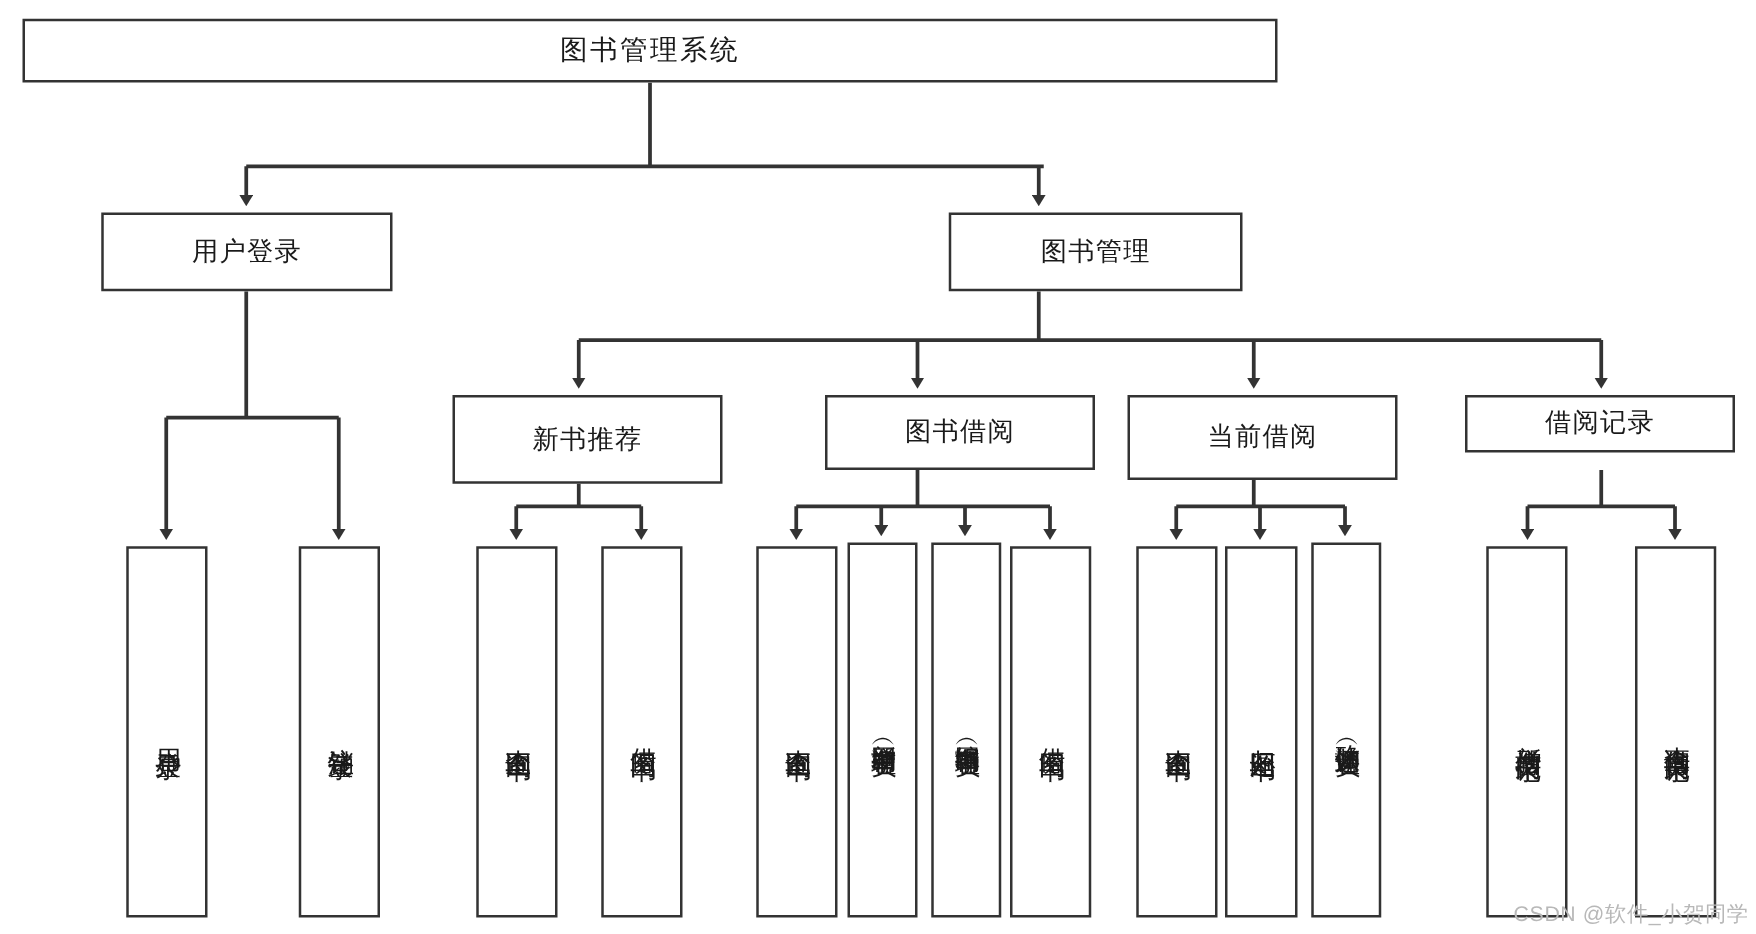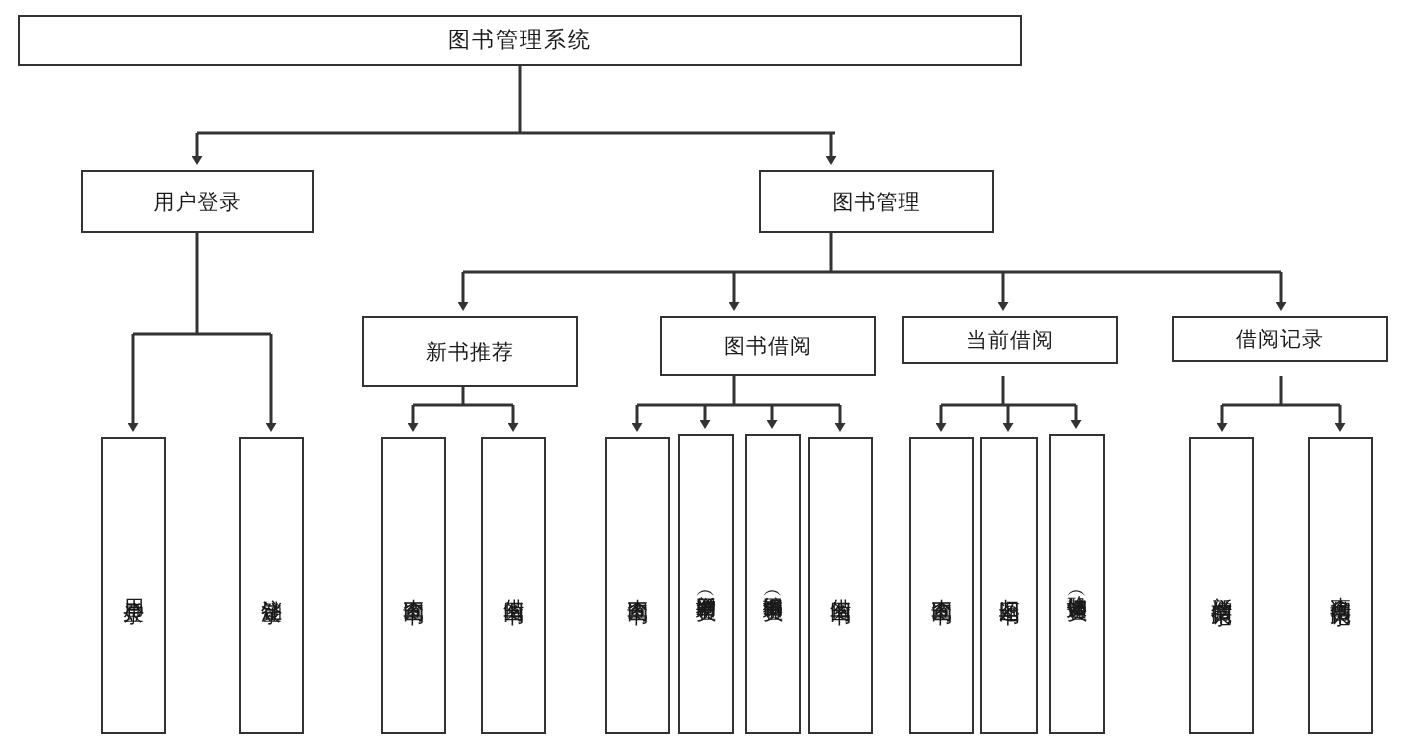--- a/index.html
+++ b/index.html
@@ -141,21 +141,21 @@
   </div>
 
   <div class="node node-h" style="left:362px; top:316px; width:216px; height:71px;">
     <span class="node-label">新书推荐</span>
   </div>
 
   <div class="node node-h" style="left:632px; top:316px; width:216px; height:60px;margin-left:28px;">
     <span class="node-label">图书借阅</span>
   </div>
 
-  <div class="node node-h" style="left:902px; top:316px; width:216px; height:48px;align-items:center;">
+  <div class="node node-h" style="left:902px; top:316px; width:216px; height:68px;align-items:center;">
     <span class="node-label">当前借阅</span>
   </div>
 
   <div class="node node-h" style="left:1172px; top:316px; width:216px; height:46px;">
     <span class="node-label">借阅记录</span>
   </div>
 
   <div class="node node-v" style="left:101px; top:437px; width:65px; height:297px;">
     <span class="node-label">用户登录</span>
   </div>
@@ -201,14 +201,15 @@
   </div>
 
   <div class="node node-v" style="left:1189px; top:437px; width:65px; height:297px;">
     <span class="node-label">新增借阅记录</span>
   </div>
 
   <div class="node node-v" style="left:1308px; top:437px; width:65px; height:297px;">
     <span class="node-label">查询借阅记录</span>
   </div>
 
+  <div id="watermark">CSDN @软件_小贺同学</div>
 
 </div>
 
 </body></html>

